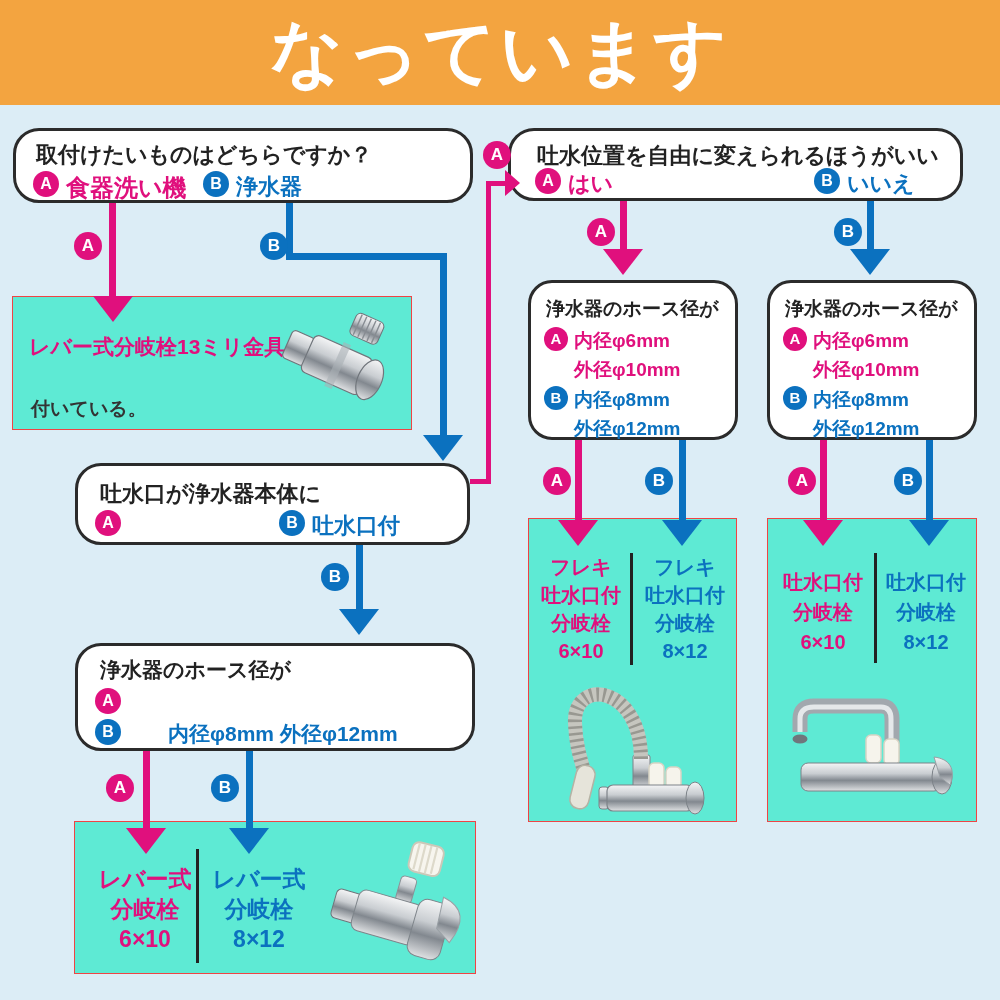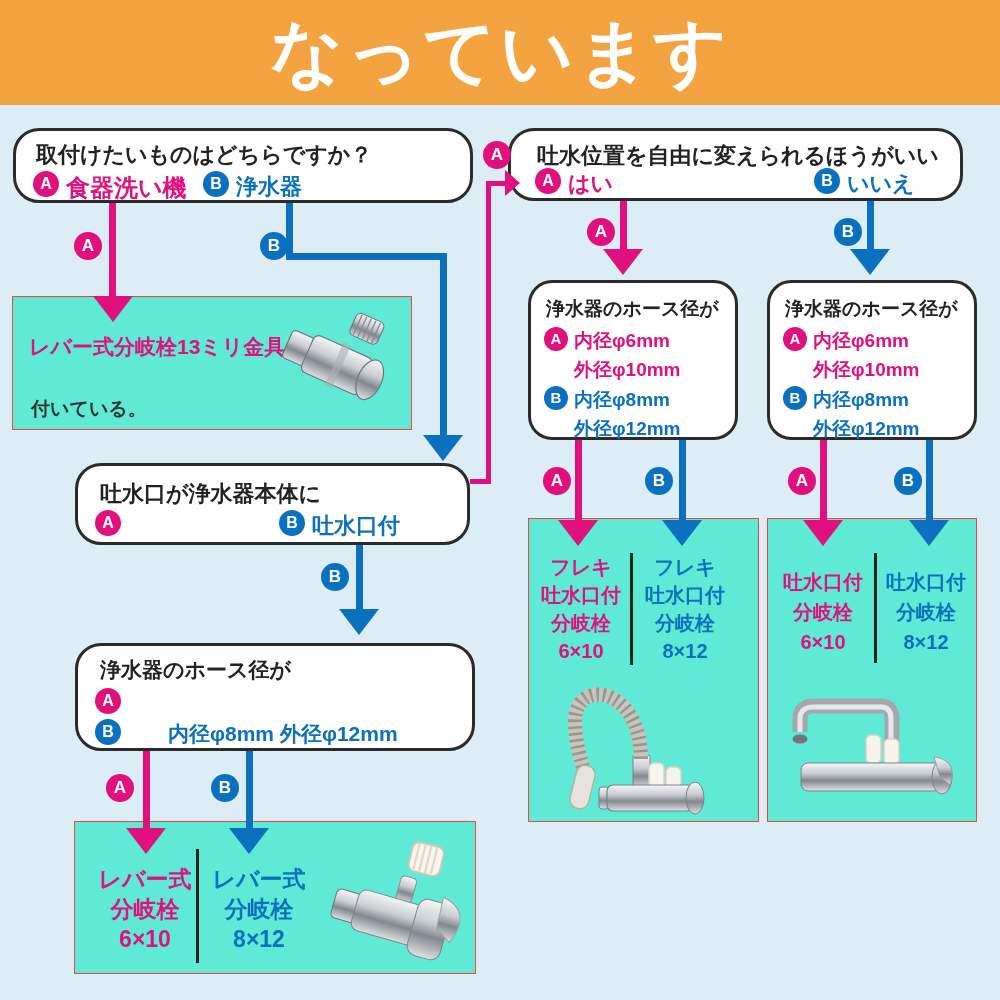--- a/index.html
+++ b/index.html
@@ -140,21 +140,21 @@
     <g transform="rotate(16 74 88)">
       <rect x="64" y="42" width="16" height="26" rx="4" fill="url(#gm2)" stroke="#8b9096"></rect>
       <rect x="6" y="72" width="26" height="30" rx="5" fill="url(#gm2)" stroke="#70757b"></rect>
       <rect x="28" y="66" width="66" height="42" rx="8" fill="url(#gm2)" stroke="#7e848a"></rect>
       <rect x="88" y="58" width="34" height="58" rx="10" fill="url(#gm2)" stroke="#7e848a"></rect>
       <path d="M110 52 C 132 56, 138 70, 128 94 L 112 84 Z" fill="url(#gm2)" stroke="#9aa0a5"></path>
     </g>
   </svg>
 </div>
 
-<div class="abs rbox" style="left:528px; top:518px; width:231px; height:304px;">
+<div class="abs rbox" style="left:528px; top:518px; width:209px; height:304px;">
   <div class="abs col" style="left:3px; top:34px; width:98px;">
     <div class="t-a" style="font-size:20px; line-height:28px;">フレキ</div>
     <div class="t-a" style="font-size:20px; line-height:28px;">吐水口付</div>
     <div class="t-a" style="font-size:20px; line-height:28px;">分岐栓</div>
     <div class="t-a" style="font-size:20px; line-height:28px;">6×10</div>
   </div>
   <div class="abs divider" style="left:101px; top:34px; width:3px; height:112px;"></div>
   <div class="abs col" style="left:106px; top:34px; width:100px;">
     <div class="t-b" style="font-size:20px; line-height:28px;">フレキ</div>
     <div class="t-b" style="font-size:20px; line-height:28px;">吐水口付</div>

